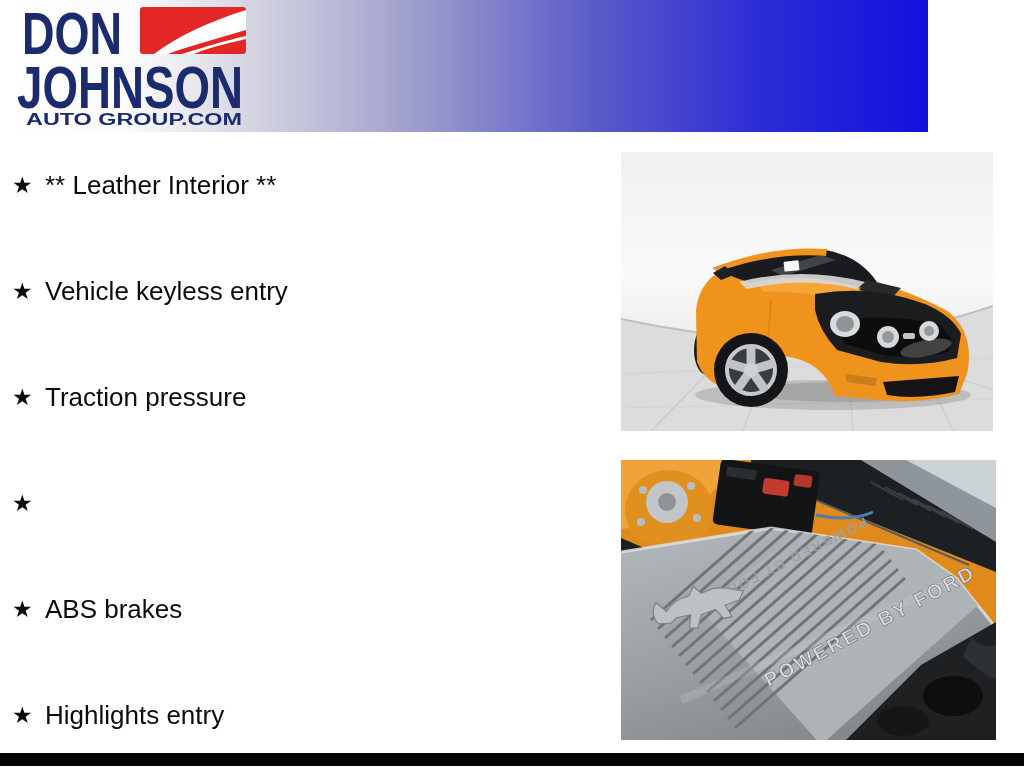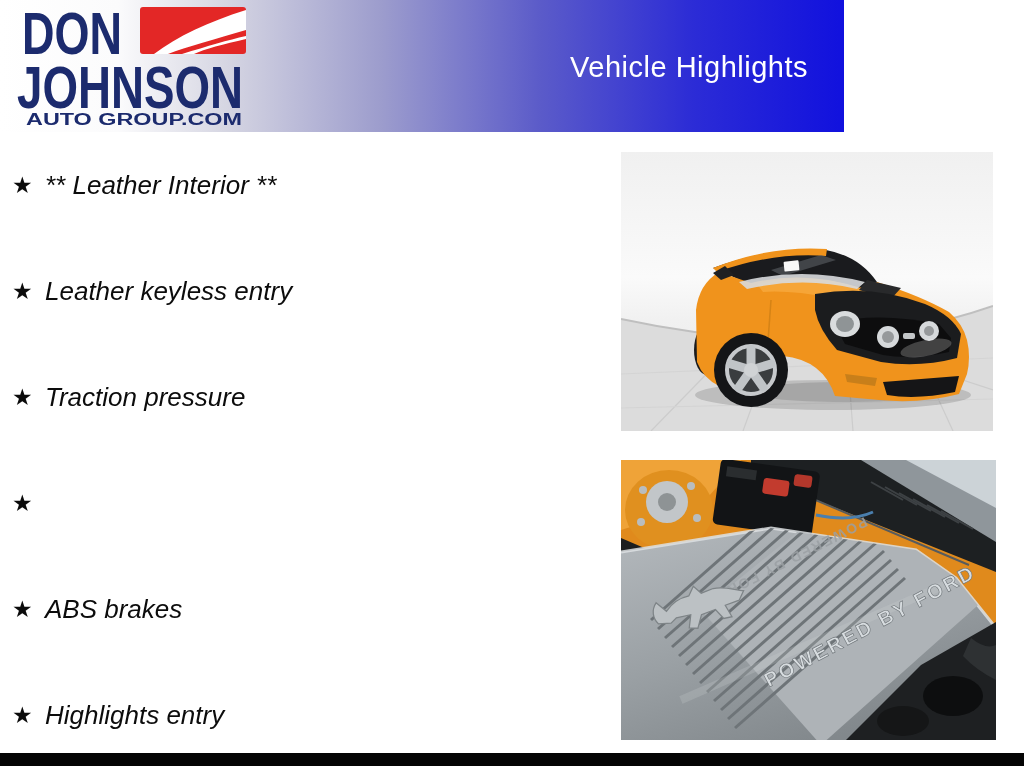--- a/index.html
+++ b/index.html
@@ -2,21 +2,21 @@
 <html><head>
 <meta charset="utf-8">
 <style>
   html,body{margin:0;padding:0;}
   body{
     width:1024px;height:768px;position:relative;overflow:hidden;
     background:#ffffff;font-family:"Liberation Sans",sans-serif;
   }
   
   .header{
-    position:absolute;left:0;top:0;width:844px;height:132px;
+    position:absolute;left:0;top:0;width:928px;height:132px;
     background:linear-gradient(to right,
       #ffffff 0%, #fbfbfc 14%, #d5d5e2 27%, #9d9dcd 45%,
       #5b5bc9 64%, #2c2cd6 82%, #1111de 100%);
   }
   .page-title{
     position:absolute;top:48px;right:36px;
     color:#ffffff;font-size:29px;line-height:38px;letter-spacing:.5px;
   }
   .logo{position:absolute;left:14px;top:4px;width:240px;height:126px;}
   
@@ -25,21 +25,21 @@
     position:absolute;left:12px;display:flex;align-items:center;height:34px;
     color:#0c0c0c;white-space:nowrap;
   }
   .feature:nth-child(1){top:168px;}
   .feature:nth-child(2){top:274px;}
   .feature:nth-child(3){top:380px;}
   .feature:nth-child(4){top:486px;}
   .feature:nth-child(5){top:592px;}
   .feature:nth-child(6){top:698px;}
   .star{width:33px;font-size:23px;line-height:1;color:#0b0b0b;flex:0 0 33px;}
-  .label{font-size:26px;font-style:italic;}
+  .label{font-size:26px;}
   
   .photo{position:absolute;overflow:hidden;}
   .photo-exterior{left:621px;top:152px;width:372px;height:279px;}
   .photo-engine{left:621px;top:460px;width:375px;height:280px;}
   .photo svg{display:block;}
   
   .footer-bar{
     position:absolute;left:0;top:753px;width:1024px;height:13px;
     background:#040404;
   }
@@ -52,31 +52,30 @@
     <text x="8" y="50" font-size="60" font-weight="bold" fill="#1c2b6e" textLength="100" lengthAdjust="spacingAndGlyphs">DON</text>
     <g>
       <rect x="126" y="3" width="106" height="47" rx="3" fill="#e32726"></rect>
       <path d="M140,50 C164,32 194,18 232,6 L232,26 C202,35 172,43 154,50 Z" fill="#ffffff"></path>
       <path d="M162,50 C190,41 212,34 232,30 L232,36 C208,41 186,46 176,50 Z" fill="#e32726"></path>
       <path d="M168,50 C194,42 214,36 232,32 L232,35 C210,40 190,45 180,50 Z" fill="#ffffff"></path>
     </g>
     <text x="3" y="104" font-size="60" font-weight="bold" fill="#1c2b6e" textLength="226" lengthAdjust="spacingAndGlyphs">JOHNSON</text>
     <text x="12" y="121" font-size="16" font-weight="bold" fill="#1c2b6e" textLength="216" lengthAdjust="spacingAndGlyphs">AUTO GROUP.COM</text>
   </svg>
-  <div class="page-title">Vehicle Highlights</div>
 </div>
 
 <div class="features">
   <div class="feature">
     <span class="star">★</span>
     <span class="label">** Leather Interior **</span>
   </div>
   <div class="feature">
     <span class="star">★</span>
-    <span class="label">Leather keyless entry</span>
+    <span class="label">Vehicle keyless entry</span>
   </div>
   <div class="feature">
     <span class="star">★</span>
     <span class="label">Traction pressure</span>
   </div>
   <div class="feature">
     <span class="star">★</span>
   </div>
   <div class="feature">
     <span class="star">★</span>

